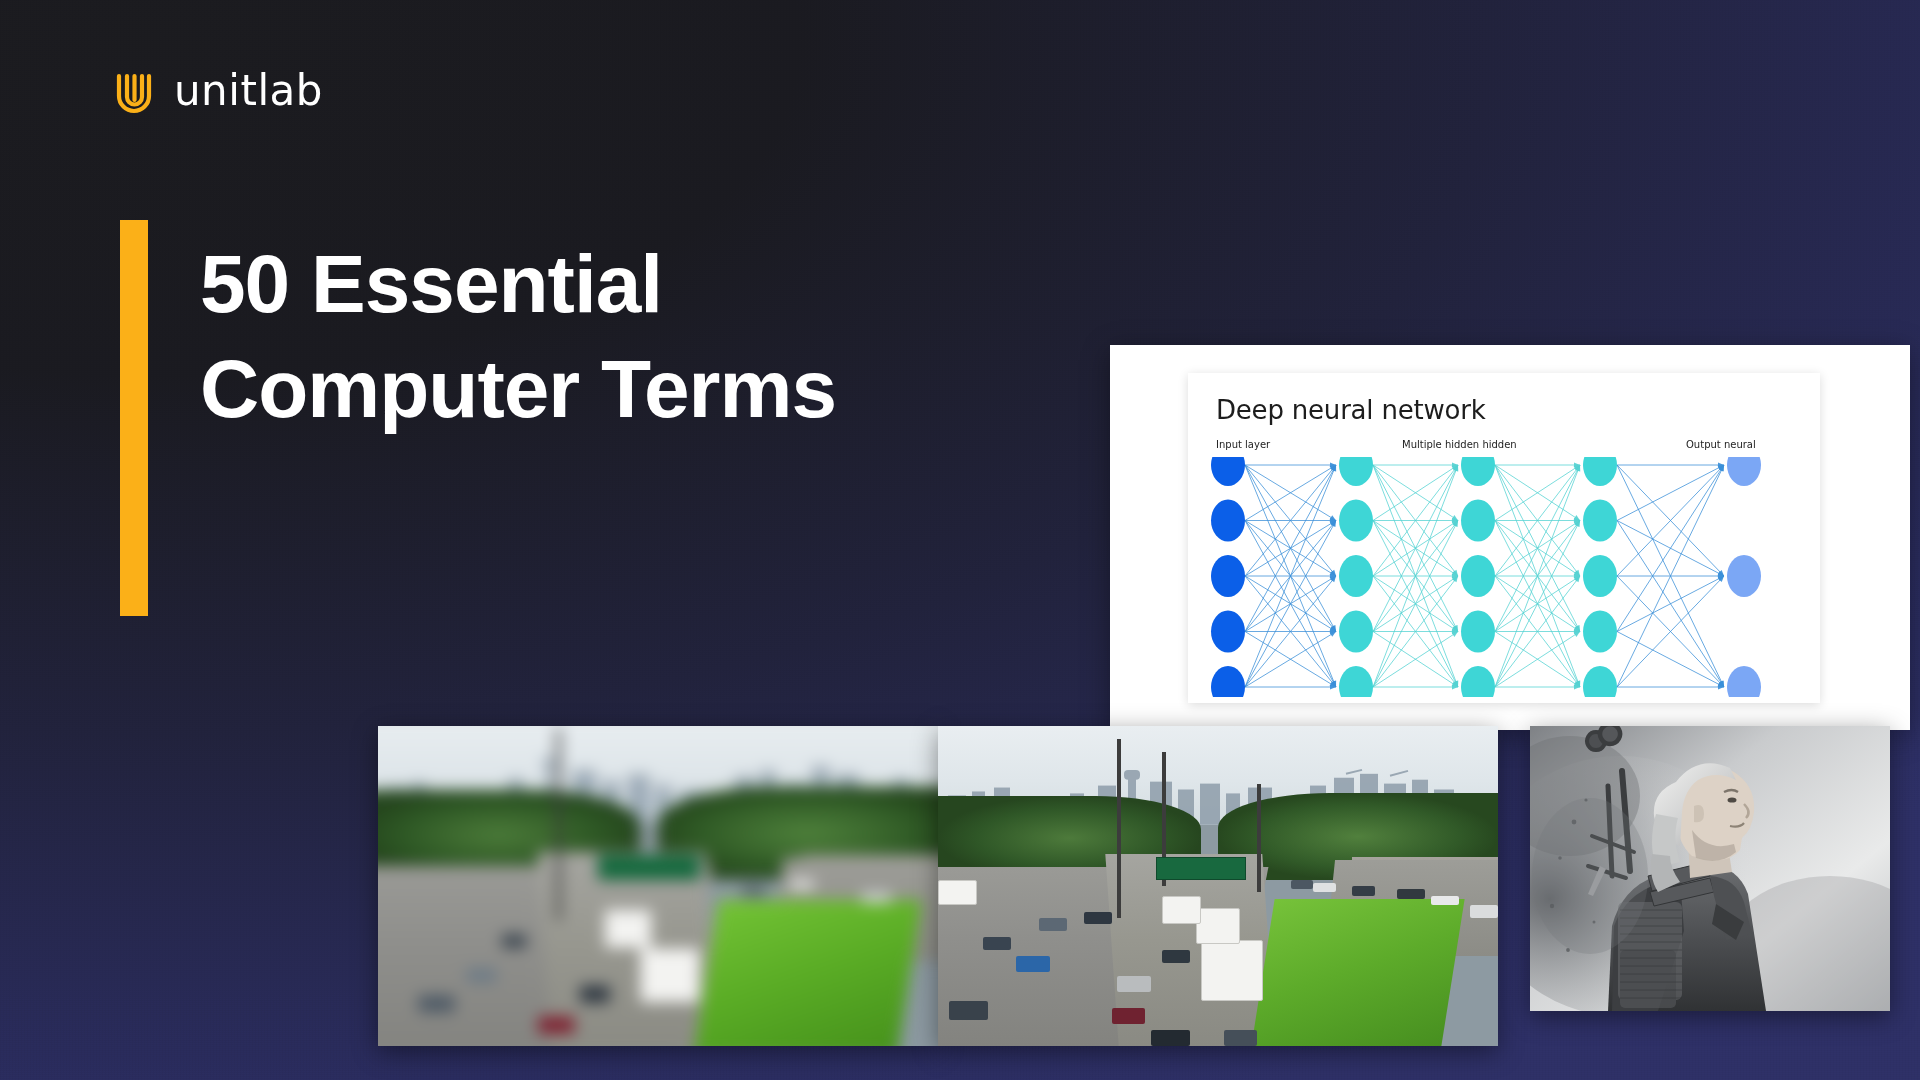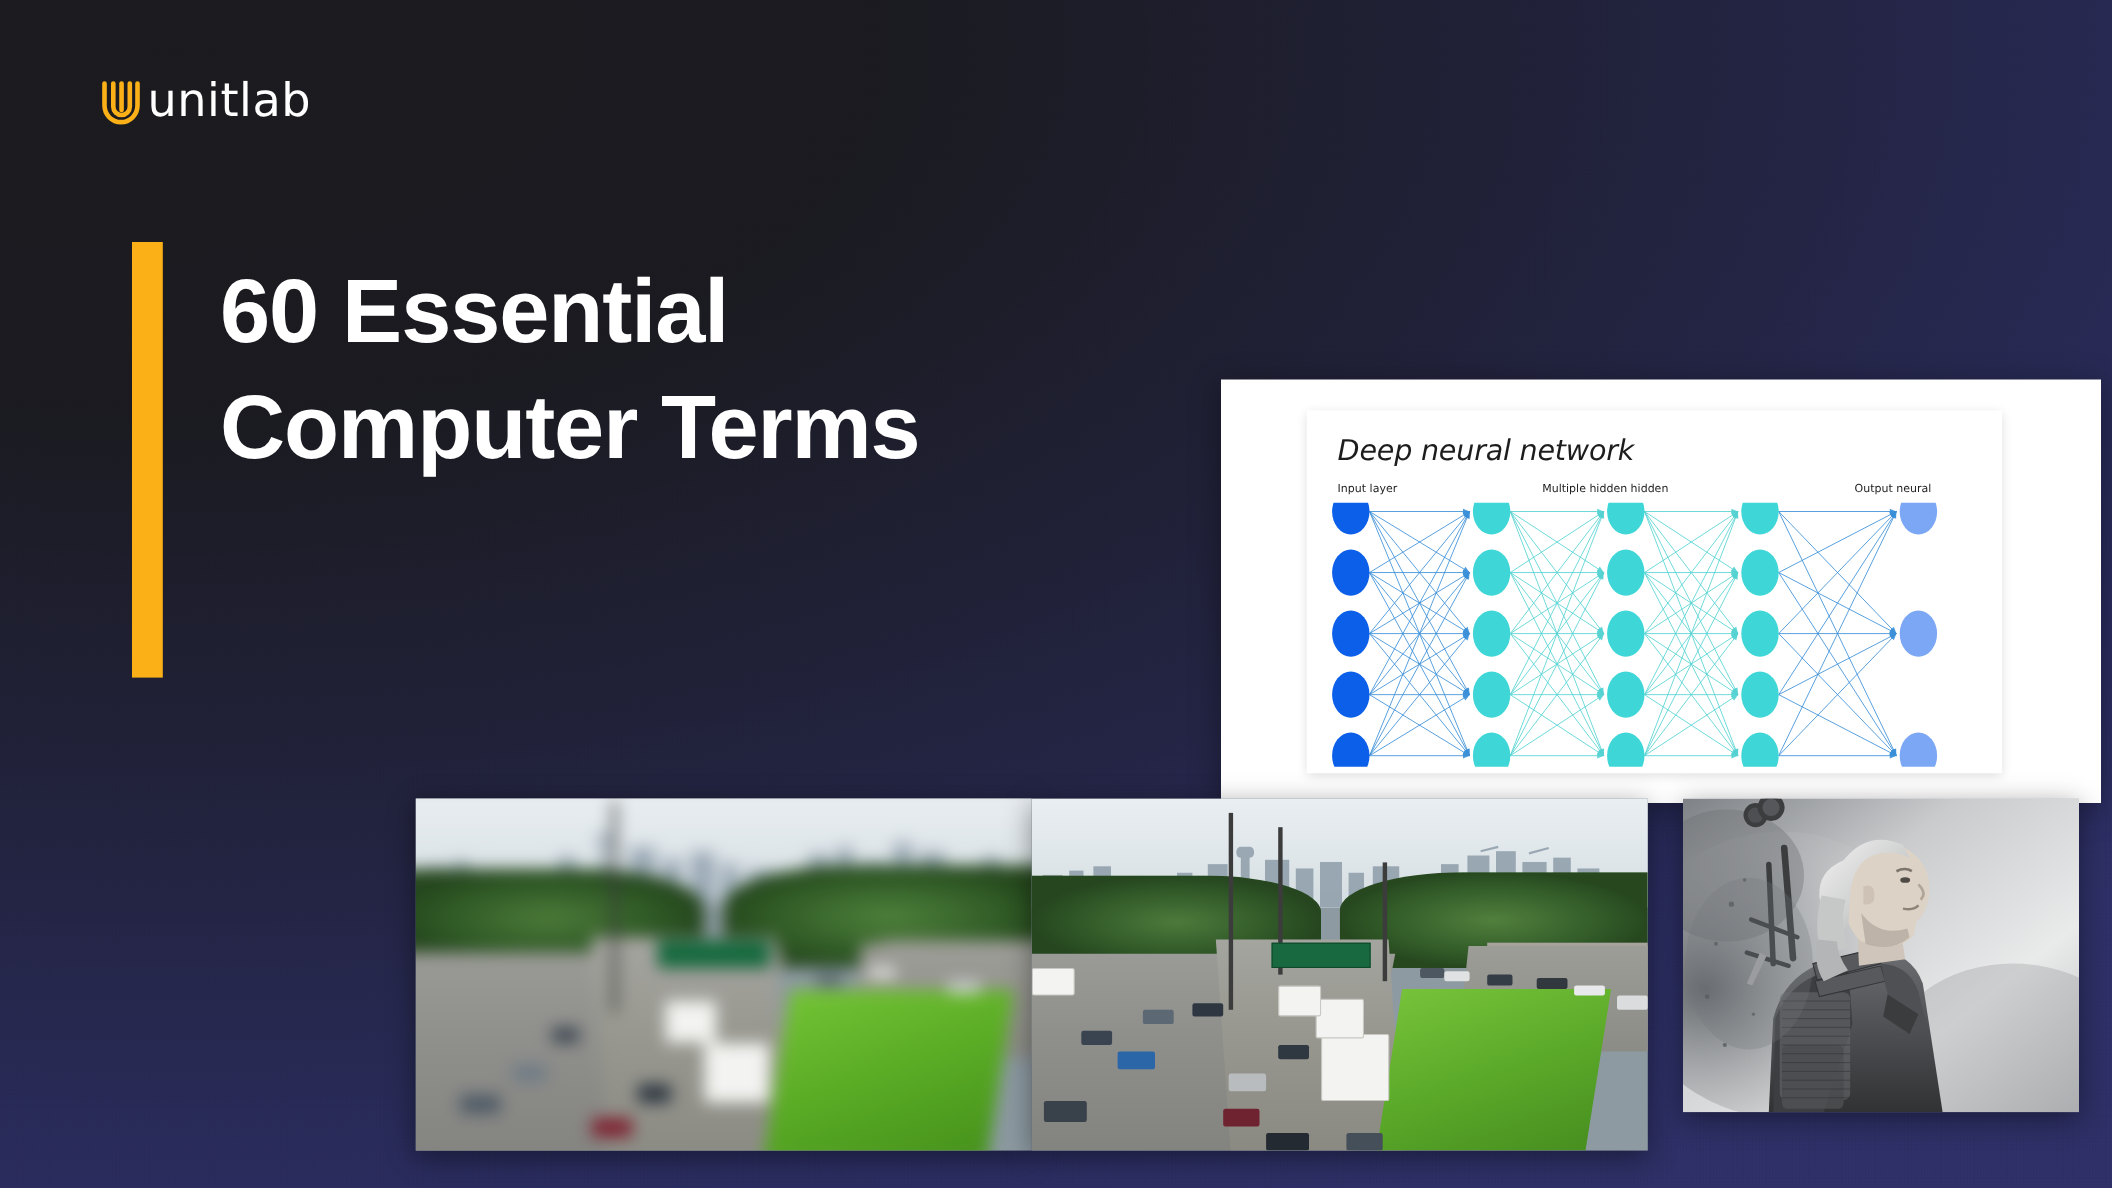--- a/index.html
+++ b/index.html
@@ -22,22 +22,22 @@
     position:absolute; inset:0;
     opacity:.55; mix-blend-mode:overlay;
     background-image:
       repeating-linear-gradient(0deg, rgba(255,255,255,.022) 0 1px, transparent 1px 2px),
       repeating-linear-gradient(90deg, rgba(0,0,0,.03) 0 1px, transparent 1px 3px);
     pointer-events:none;
   }
 
   
   #logo {
-    position:absolute; left:88px; top:68px;
-    display:flex; align-items:center; gap:2px;
+    position:absolute; left:112px; top:68px;
+    display:flex; align-items:center; gap:18px;
   }
   #logo-mark { width:44px; height:46px; display:block; }
   #logo-word {
     color:#ffffff; font-size:42px; letter-spacing:.5px;
     font-weight:400; line-height:1;
     font-family:"DejaVu Sans", sans-serif;
   }
 
   
   #accent-bar {
@@ -66,21 +66,20 @@
     width:632px; height:330px;
     background:#ffffff;
     box-shadow:0 2px 10px rgba(0,0,0,.14);
     overflow:hidden;
   }
   #nn-title {
     position:absolute; left:28px; top:22px;
     color:#1d1d1d; font-size:26px; font-weight:400;
     font-family:"DejaVu Sans", sans-serif;
     letter-spacing:-.2px;
-    font-style:italic;
   }
   .nn-label {
     position:absolute; top:66px;
     color:#1d1d1d; font-size:10px; font-weight:400;
     font-family:"DejaVu Sans", sans-serif;
     white-space:nowrap;
   }
   #nn-label-input  { left:28px; }
   #nn-label-hidden { left:214px; }
   #nn-label-output { left:498px; }
@@ -165,21 +164,21 @@
         <path d="M7 8 v20 a15 15 0 0 0 30 0 V8" stroke-width="4.2"></path>
         <path d="M15 8 v21 a7.5 7.5 0 0 0 15 0 V8" stroke-width="4.2"></path>
         <path d="M22.5 8 v24" stroke-width="4.2"></path>
       </g>
     </svg>
     <span id="logo-word">unitlab</span>
   </div>
 
   <div id="accent-bar"></div>
   <h1 id="headline">
-    <span class="hl-line">60 Essential</span>
+    <span class="hl-line">50 Essential</span>
     <span class="hl-line">Computer Terms</span>
   </h1>
 
   <div id="nn-card">
     <div id="nn-inner">
       <div id="nn-title">Deep neural network</div>
       <div class="nn-label" id="nn-label-input">Input layer</div>
       <div class="nn-label" id="nn-label-hidden">Multiple hidden hidden</div>
       <div class="nn-label" id="nn-label-output">Output neural</div>
       <svg id="nn-svg" viewBox="0 0 632 240">

